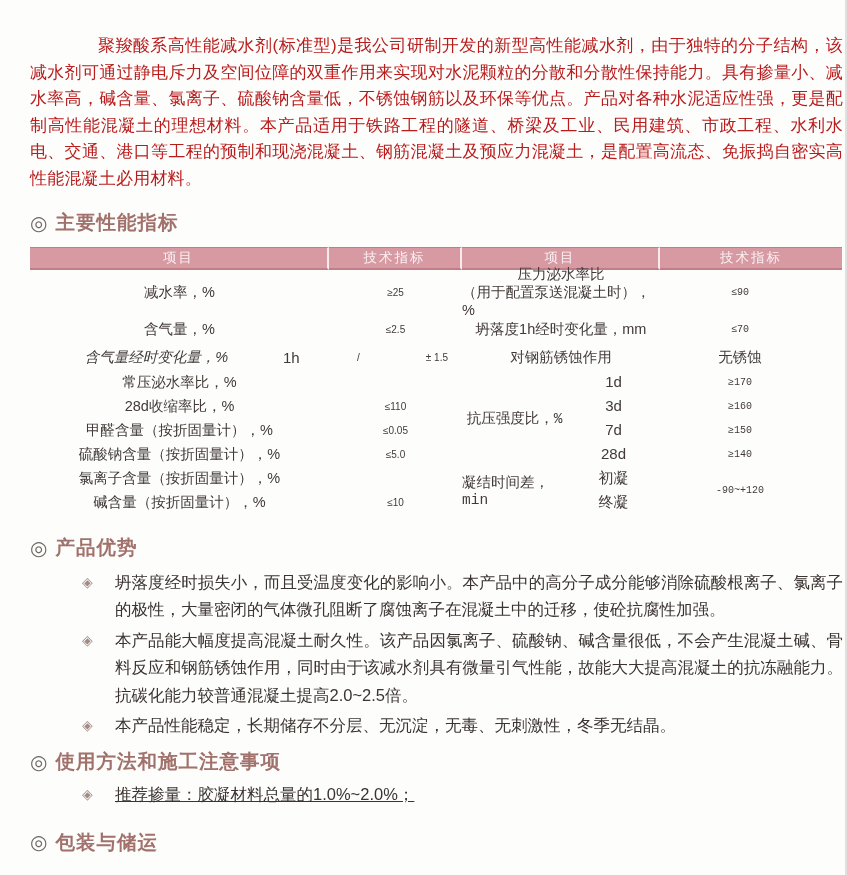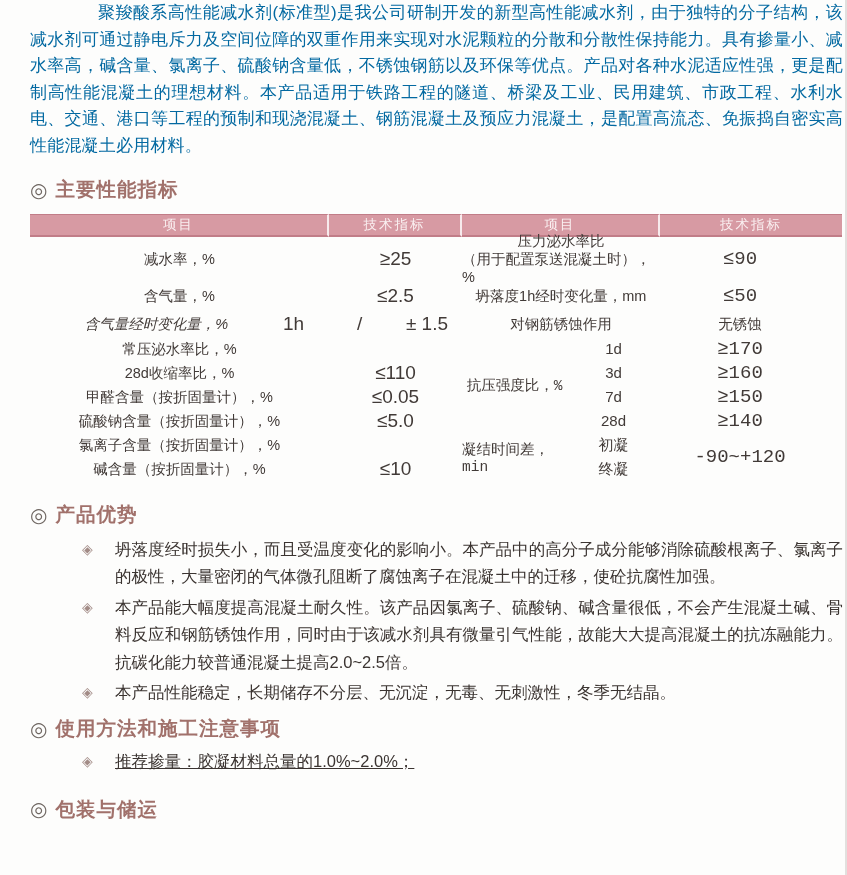--- a/index.html
+++ b/index.html
@@ -9,22 +9,22 @@
   }
   *{margin:0;padding:0;box-sizing:border-box;}
   html,body{background:#ffffff;}
   body{width:847px;height:875px;overflow:hidden;
        font-family:"Liberation Sans","DejaVu Sans",sans-serif;color:var(--body_text);}
   .page{width:847px;height:875px;background:#fdfdfc;border-right:2px solid #e2e0de;
         padding:0 0 0 30px;position:relative;}
   .content{width:813px;}
 
   
-  .intro{font-size:17px;line-height:26.5px;text-align:justify;
-         text-indent:68px;color:#0369a1;letter-spacing:.2px;}
+  .intro{padding-top:33px;font-size:17px;line-height:26.5px;text-align:justify;
+         text-indent:68px;color:#b91c1c;letter-spacing:.2px;}
 
   
   h2.sec{display:flex;align-items:center;gap:7px;font-size:19.5px;font-weight:bold;
          color:var(--accent);letter-spacing:1px;}
   h2.sec .marker{color:var(--section_marker);font-weight:normal;font-size:20px;line-height:1;}
   .sec-performance{margin:17px 0 11px 0;}
   .sec-advantages{margin:20px 0 8px 0;}
   .sec-usage{margin:9px 0 6px 0;}
   .sec-packaging{margin:20px 0 6px 0;}
 
@@ -32,26 +32,26 @@
   .ptable{display:grid;width:812px;
           grid-template-columns:299px 133px 198px 182px;
           grid-template-rows:23px 44px 30px 26px 24px 24px 24px 24px 24px 24px;
           font-size:14.5px;color:#413a37;}
   .th{background:var(--table_header_bg);color:var(--table_header_text);
       display:flex;align-items:center;justify-content:center;font-size:13.5px;
       border-top:1px solid var(--table_header_border);
       border-bottom:2px solid var(--table_header_border);letter-spacing:2px;}
   .th.div{border-right:2px solid rgba(255,255,255,.8);}
   .cell{display:flex;align-items:center;justify-content:center;}
-  .val{font-size:19px;}
+  .val{font-size:10px;}
   .v4{padding-right:22px;font-family:Liberation Mono, monospace;}
   .two-line{flex-direction:column;line-height:18px;justify-content:center;}
   .lab-special{justify-content:flex-start;position:relative;}
   .lab-special .lab-main{flex:1;text-align:center;font-style:italic;}
-  .lab-special .lab-sub{width:46px;text-align:left;font-size:19px;}
+  .lab-special .lab-sub{width:46px;text-align:left;font-size:15px;}
   .val-special{justify-content:space-between;padding:0 14px 0 28px;}
   .group-cell{display:flex;align-items:stretch;}
   .group-cell .g-label{flex:0 0 105px;display:flex;align-items:center;justify-content:center;font-family:Liberation Mono, monospace;}
   .group-cell .g-subs{flex:1;display:flex;flex-direction:column;justify-content:center;}
   .group-cell .g-subs div{height:24px;line-height:24px;text-align:center;font-size:15px;}
 
   
   .blist{list-style:none;}
   .blt{position:relative;padding-left:85px;font-size:16.5px;line-height:27.4px;
        text-align:justify;color:#3b3431;margin-bottom:3px;}
@@ -105,21 +105,21 @@
       <div class="cell val" style="grid-area:8/2">≤5.0</div>
       <div class="cell val" style="grid-area:10/2">≤10</div>
 
       <div class="cell two-line" style="grid-area:2/3">
         <span>压力泌水率比</span>
         <span>（用于配置泵送混凝土时），%</span>
       </div>
       <div class="cell val v4" style="grid-area:2/4">≤90</div>
 
       <div class="cell" style="grid-area:3/3">坍落度1h经时变化量，mm</div>
-      <div class="cell val v4" style="grid-area:3/4">≤50</div>
+      <div class="cell val v4" style="grid-area:3/4">≤70</div>
 
       <div class="cell" style="grid-area:4/3">对钢筋锈蚀作用</div>
       <div class="cell v4" style="grid-area:4/4">无锈蚀</div>
 
       <div class="group-cell" style="grid-row:5/9;grid-column:3">
         <div class="g-label">抗压强度比，%</div>
         <div class="g-subs">
           <div>1d</div>
           <div>3d</div>
           <div>7d</div>

